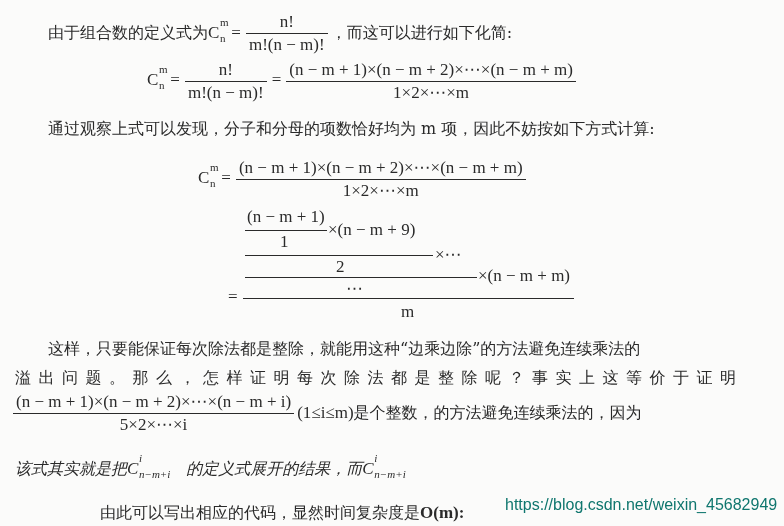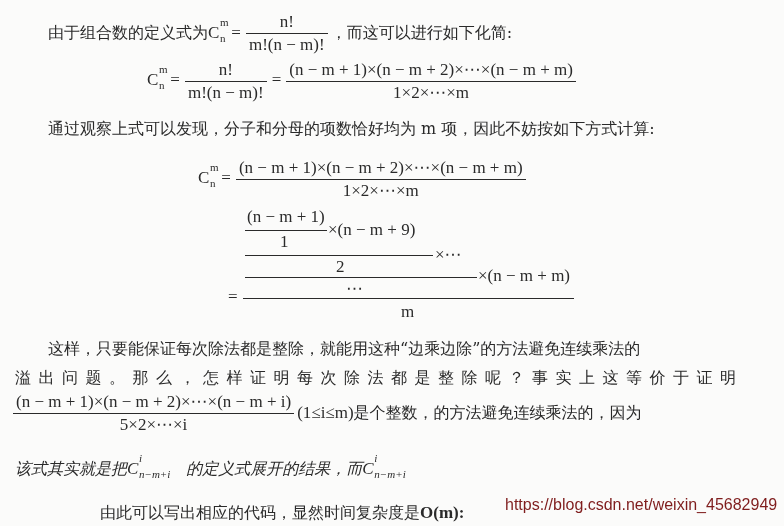--- a/index.html
+++ b/index.html
@@ -20,21 +20,21 @@
   .C { position: relative; display: inline-block; }
   .C sup, .C sub { font-size: 11px; position: absolute; left: 12px; line-height: 11px; }
   .C sup { top: -5px; }
   .C sub { top: 11px; }
   .C .base { padding-right: 10px; }
   .Cwide .base { padding-right: 48px; }
   .eq { margin: 0 2px; }
   .watermark {
     position: absolute; left: 505px; top: 496px;
     font-family: "Liberation Sans", "DejaVu Sans", sans-serif;
-    font-size: 16px; color: #7f1d1d; white-space: nowrap;
+    font-size: 16px; color: #0f766e; white-space: nowrap;
   }
   .bold { font-weight: bold; }
   .spaced { letter-spacing: 7.5px; }
   .hline { position: absolute; border-top: 1px solid #2a2a2a; height: 0; }
   .abs { position: absolute; white-space: nowrap; }
 </style>
 </head>
 <body>
 
 <div class="page">

